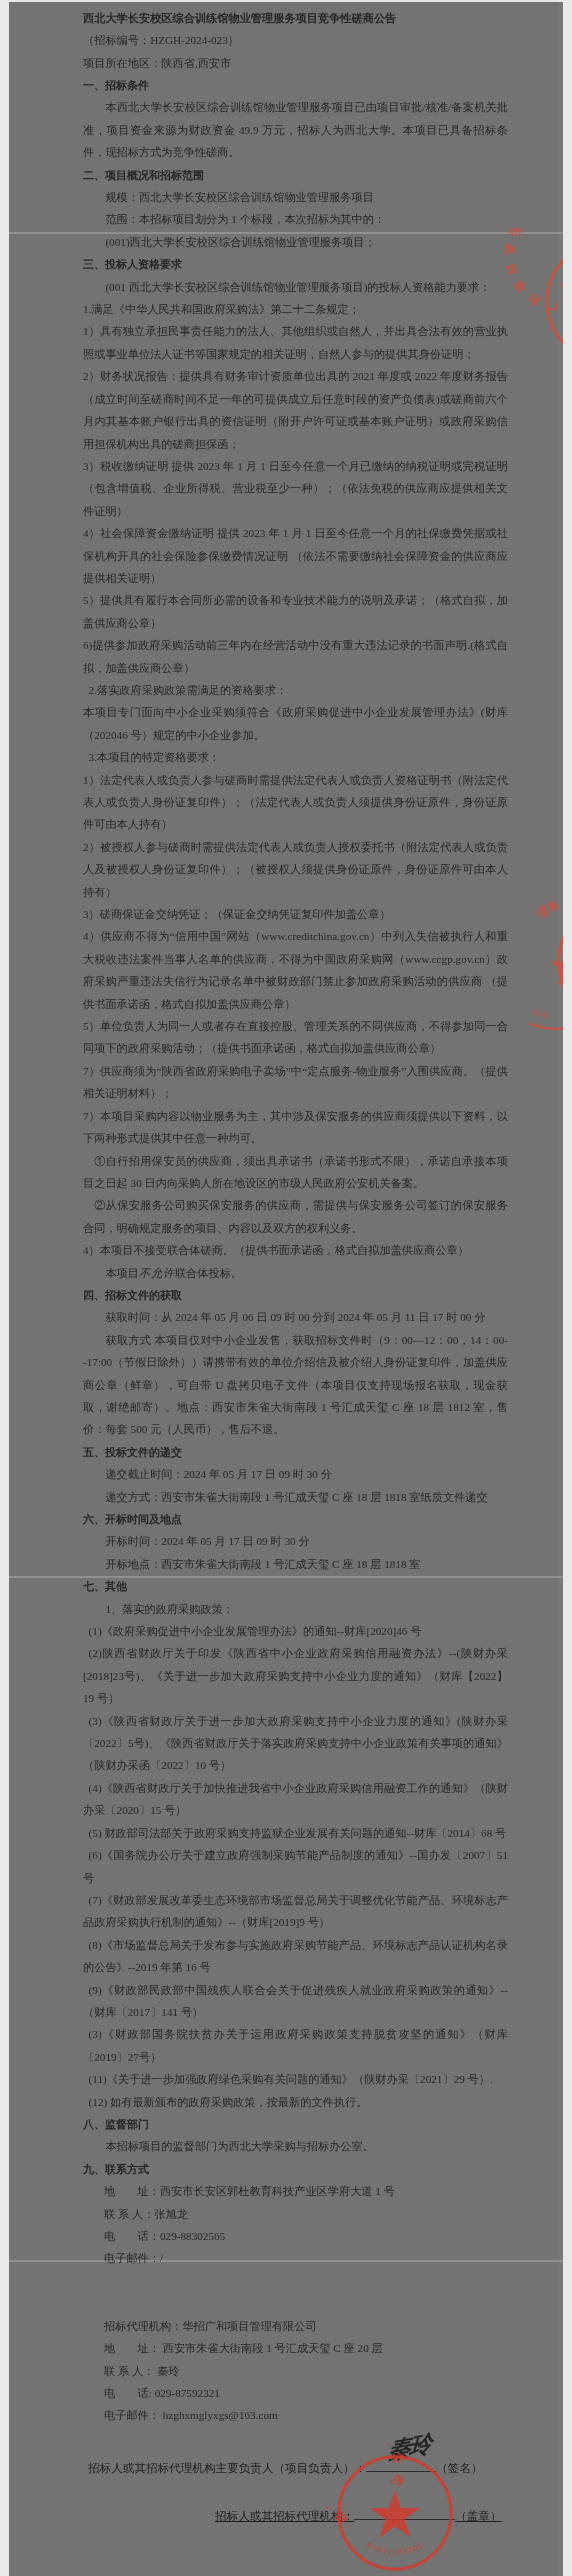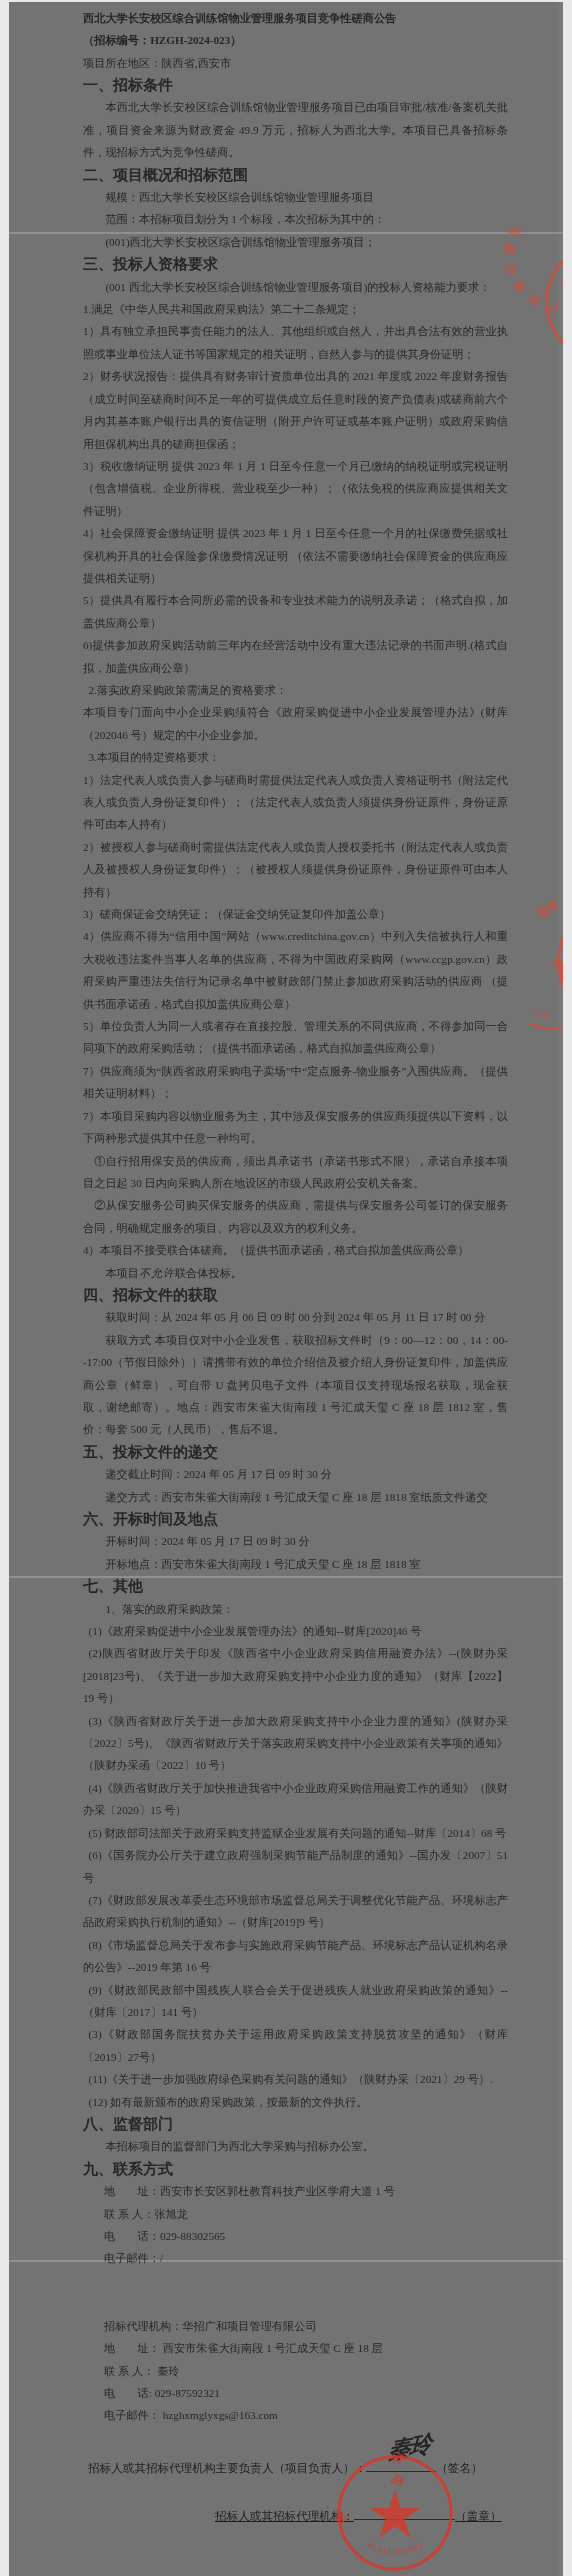--- a/index.html
+++ b/index.html
@@ -4,23 +4,23 @@
 <style>
   html,body{margin:0;padding:0;background:#e9e9e9;}
   .page{
     position:relative;width:554px;height:2576px;margin:2px auto;
     background:#737373;overflow:hidden;
     font-family:"Liberation Serif","DejaVu Serif",serif;
     color:#262626;
   }
   .content{position:absolute;left:74px;top:4.8px;width:425px;}
   .doc-title{text-align:center;font-size:13.6px;font-weight:bold;line-height:21px;margin:0;}
-  .doc-subtitle{text-align:center;font-size:12px;font-weight:bold;line-height:21px;margin:0 0 38px 0;}
+  .doc-subtitle{text-align:center;font-size:12px;font-weight:normal;line-height:21px;margin:0 0 38px 0;}
   .content p{margin:0;font-size:11.2px;line-height:22.4px;text-align:justify;}
-  .content h2{margin:0;font-size:15px;line-height:22.4px;font-weight:bold;}
+  .content h2{margin:0;font-size:11px;line-height:22.4px;font-weight:bold;}
   .ind{text-indent:2em;}
   .ind1{text-indent:1em;}
   .ind05{text-indent:0.5em;}
   .slant{font-style:italic;letter-spacing:0.8px;}
   .block-gap{height:45px;}
   .contact-line{padding-left:21px;}
   .scanline{position:absolute;left:0;width:573px;height:1.6px;background:rgba(195,195,195,0.35);}
   .edge-shade{position:absolute;right:0;top:0;width:7.2px;height:2576px;
     background:linear-gradient(to left,rgba(160,160,160,0.16),rgba(160,160,160,0));}
   .sign-line{position:absolute;font-size:11.6px;color:#1e1e1e;white-space:nowrap;}
@@ -116,21 +116,21 @@
 
     <h2>九、联系方式</h2>
     <p class="contact-line"><span>地　　址：</span><span>西安市长安区郭杜教育科技产业区学府大道 1 号</span></p>
     <p class="contact-line"><span>联 系 人：</span><span>张旭龙</span></p>
     <p class="contact-line"><span>电　　话：</span><span>029-88302565</span></p>
     <p class="contact-line"><span>电子邮件：</span><span>/</span></p>
 
     <div class="block-gap"></div>
 
     <p class="contact-line"><span>招标代理机构：</span><span>华招广和项目管理有限公司</span></p>
-    <p class="contact-line"><span>地　　址： </span><span>西安市朱雀大街南段 1 号汇成天玺 C 座 18 层</span></p>
+    <p class="contact-line"><span>地　　址： </span><span>西安市朱雀大街南段 1 号汇成天玺 C 座 20 层</span></p>
     <p class="contact-line"><span>联 系 人： </span><span>秦玲</span></p>
     <p class="contact-line"><span>电　　话: </span><span>029-87592321</span></p>
     <p class="contact-line"><span>电子邮件： </span><span>hzghxmglyxgs@163.com</span></p>
   </div>
 
   <div class="signature">秦玲</div>
 
   <div class="sign-line sign1">
     <span>招标人或其招标代理机构主要负责人（项目负责人）：</span><span class="uline u1"></span><span>（签名）</span>
   </div>

